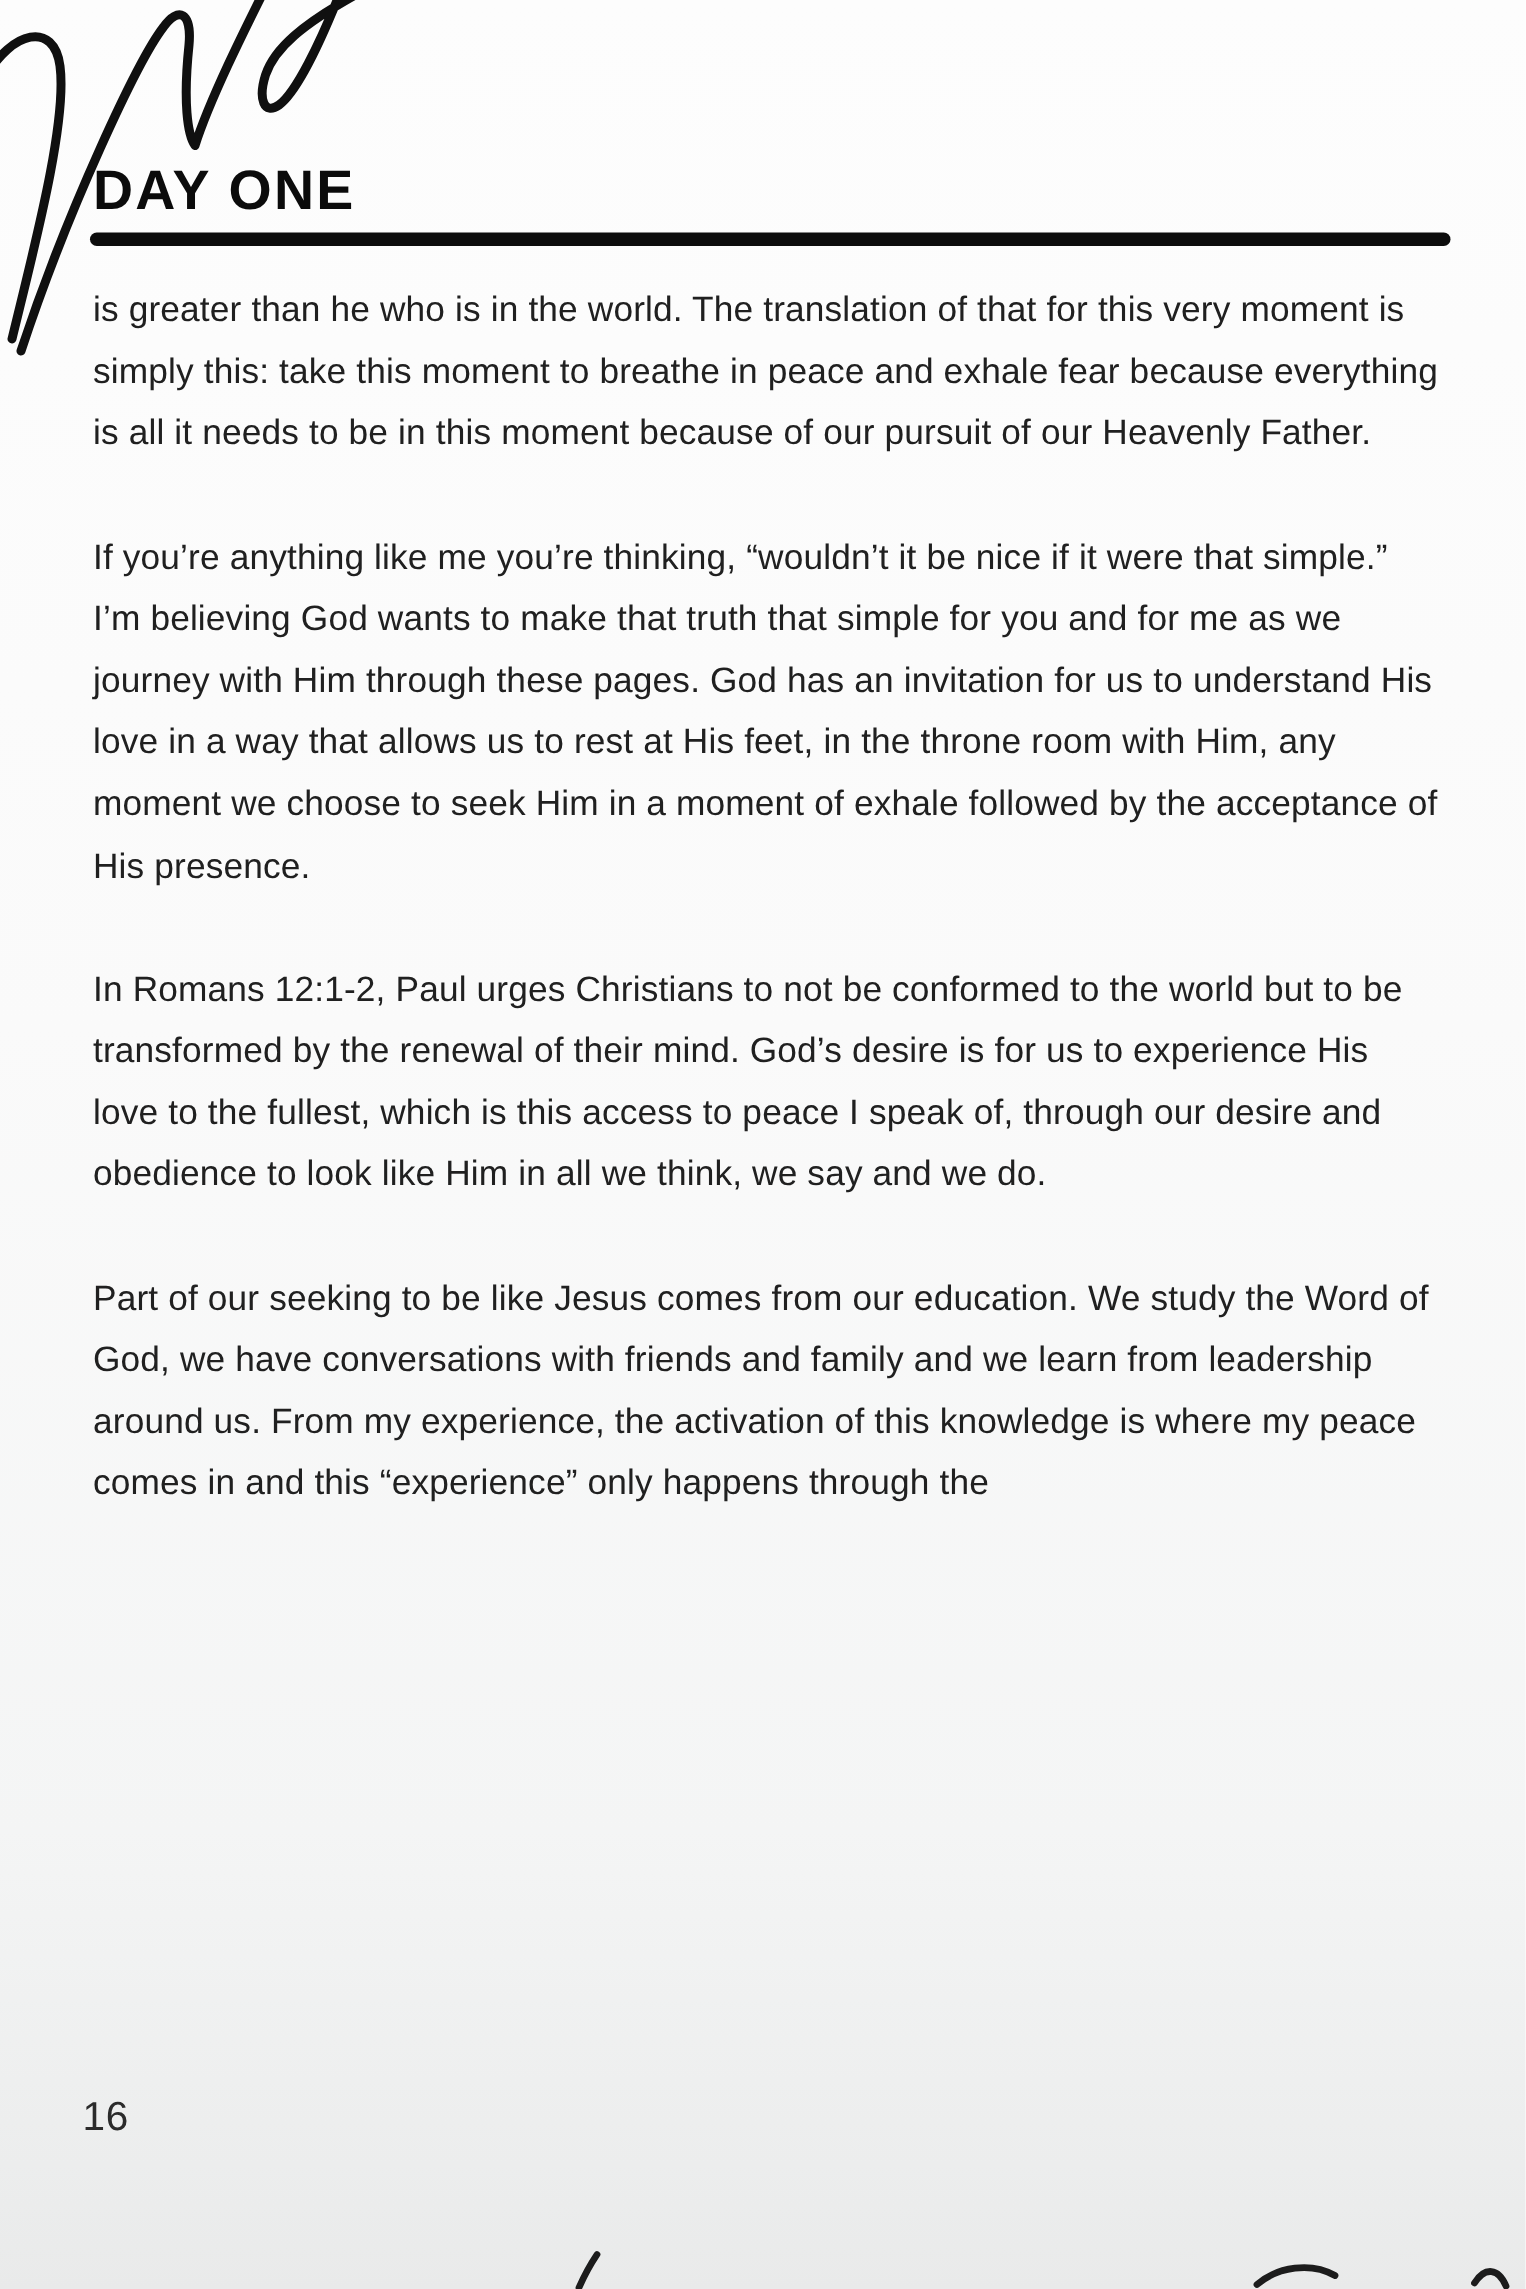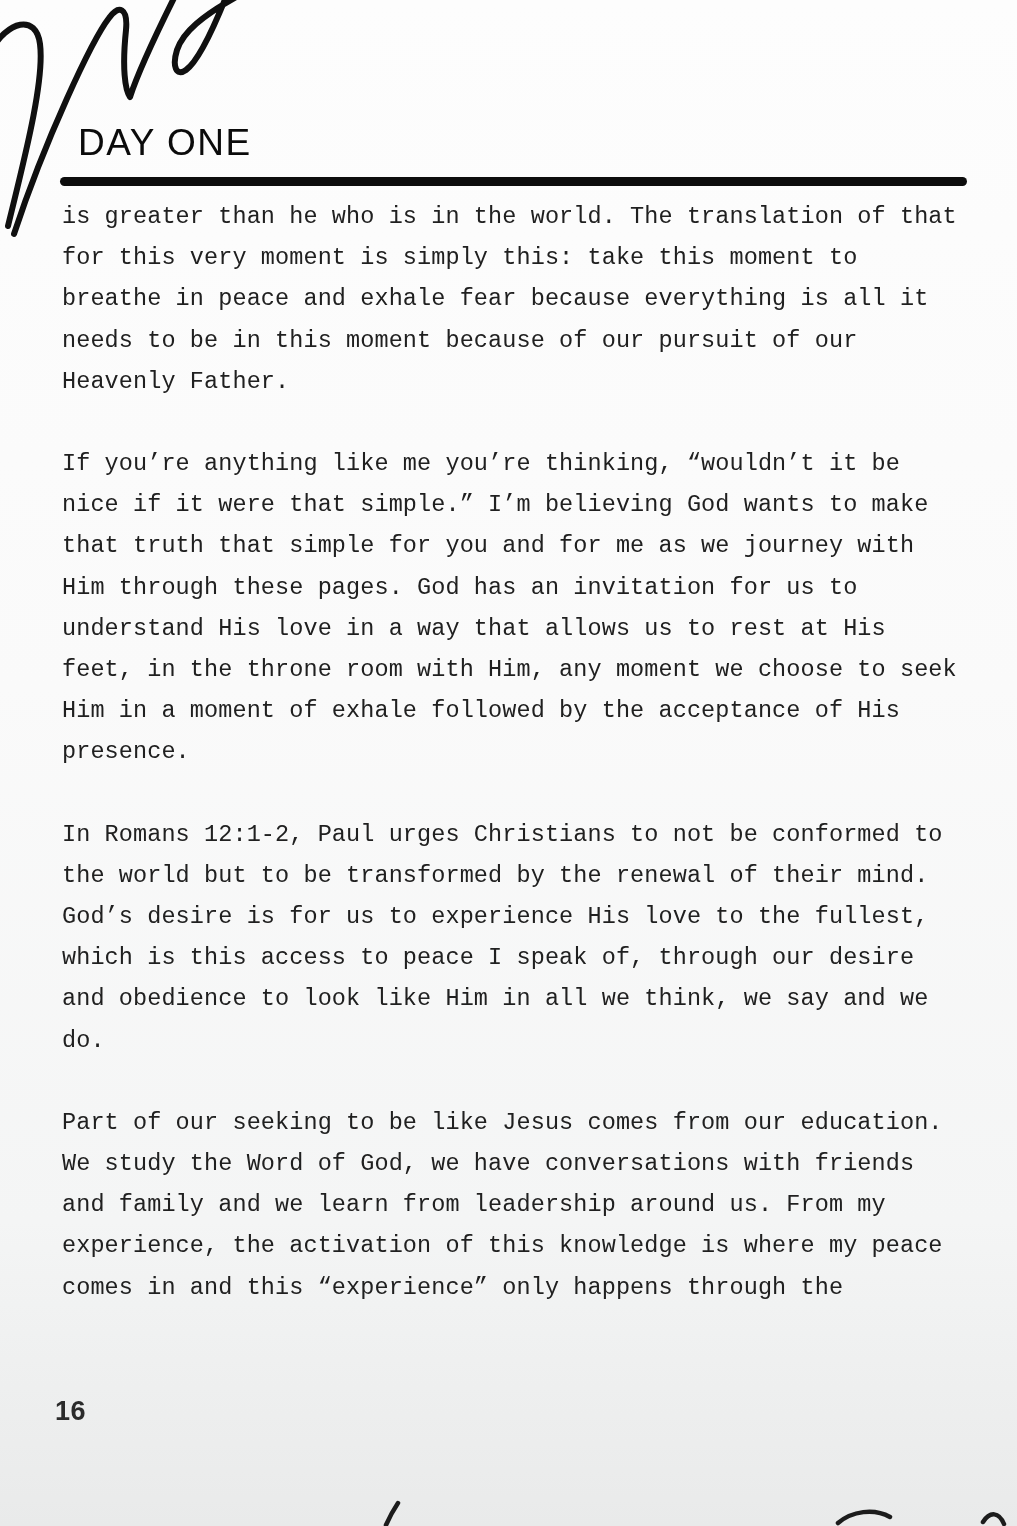--- a/index.html
+++ b/index.html
@@ -24,56 +24,55 @@
     height: 252px;
     pointer-events: none;
   }
   .header-block {
     position: absolute;
     left: 62px;
     top: 108px;
     width: 905px;
   }
   .day-title {
-    margin: 16px;
+    margin: 0;
     font-size: 37px;
-    font-weight: 400;
+    font-weight: 700;
     letter-spacing: 1.5px;
     color: #0b0b0b;
     line-height: 1;
   }
   .title-rule {
     margin-top: 10px;
     margin-left: -2px;
     width: 907px;
     height: 9px;
     background: #0d0d0d;
     border-radius: 5px;
   }
   .body-text {
     position: absolute;
     left: 62px;
-    top: 196px;
+    top: 186px;
     width: 900px;
     color: #202020;
-    font-family: Liberation Mono, monospace;
   }
   .body-text p {
     margin: 0 0 41px 0;
     font-size: 23.5px;
     font-weight: 300;
     line-height: 41.2px;
     letter-spacing: 0.1px;
   }
   .page-number {
     position: absolute;
     left: 55px;
     top: 1396px;
     font-size: 27px;
-    font-weight: 700;
+    font-weight: 400;
     color: #2b2b2b;
     letter-spacing: 0.5px;
   }
   .bottom-fragment {
     position: absolute;
     left: 0;
     bottom: 0;
     width: 1017px;
     height: 32px;
     pointer-events: none;

